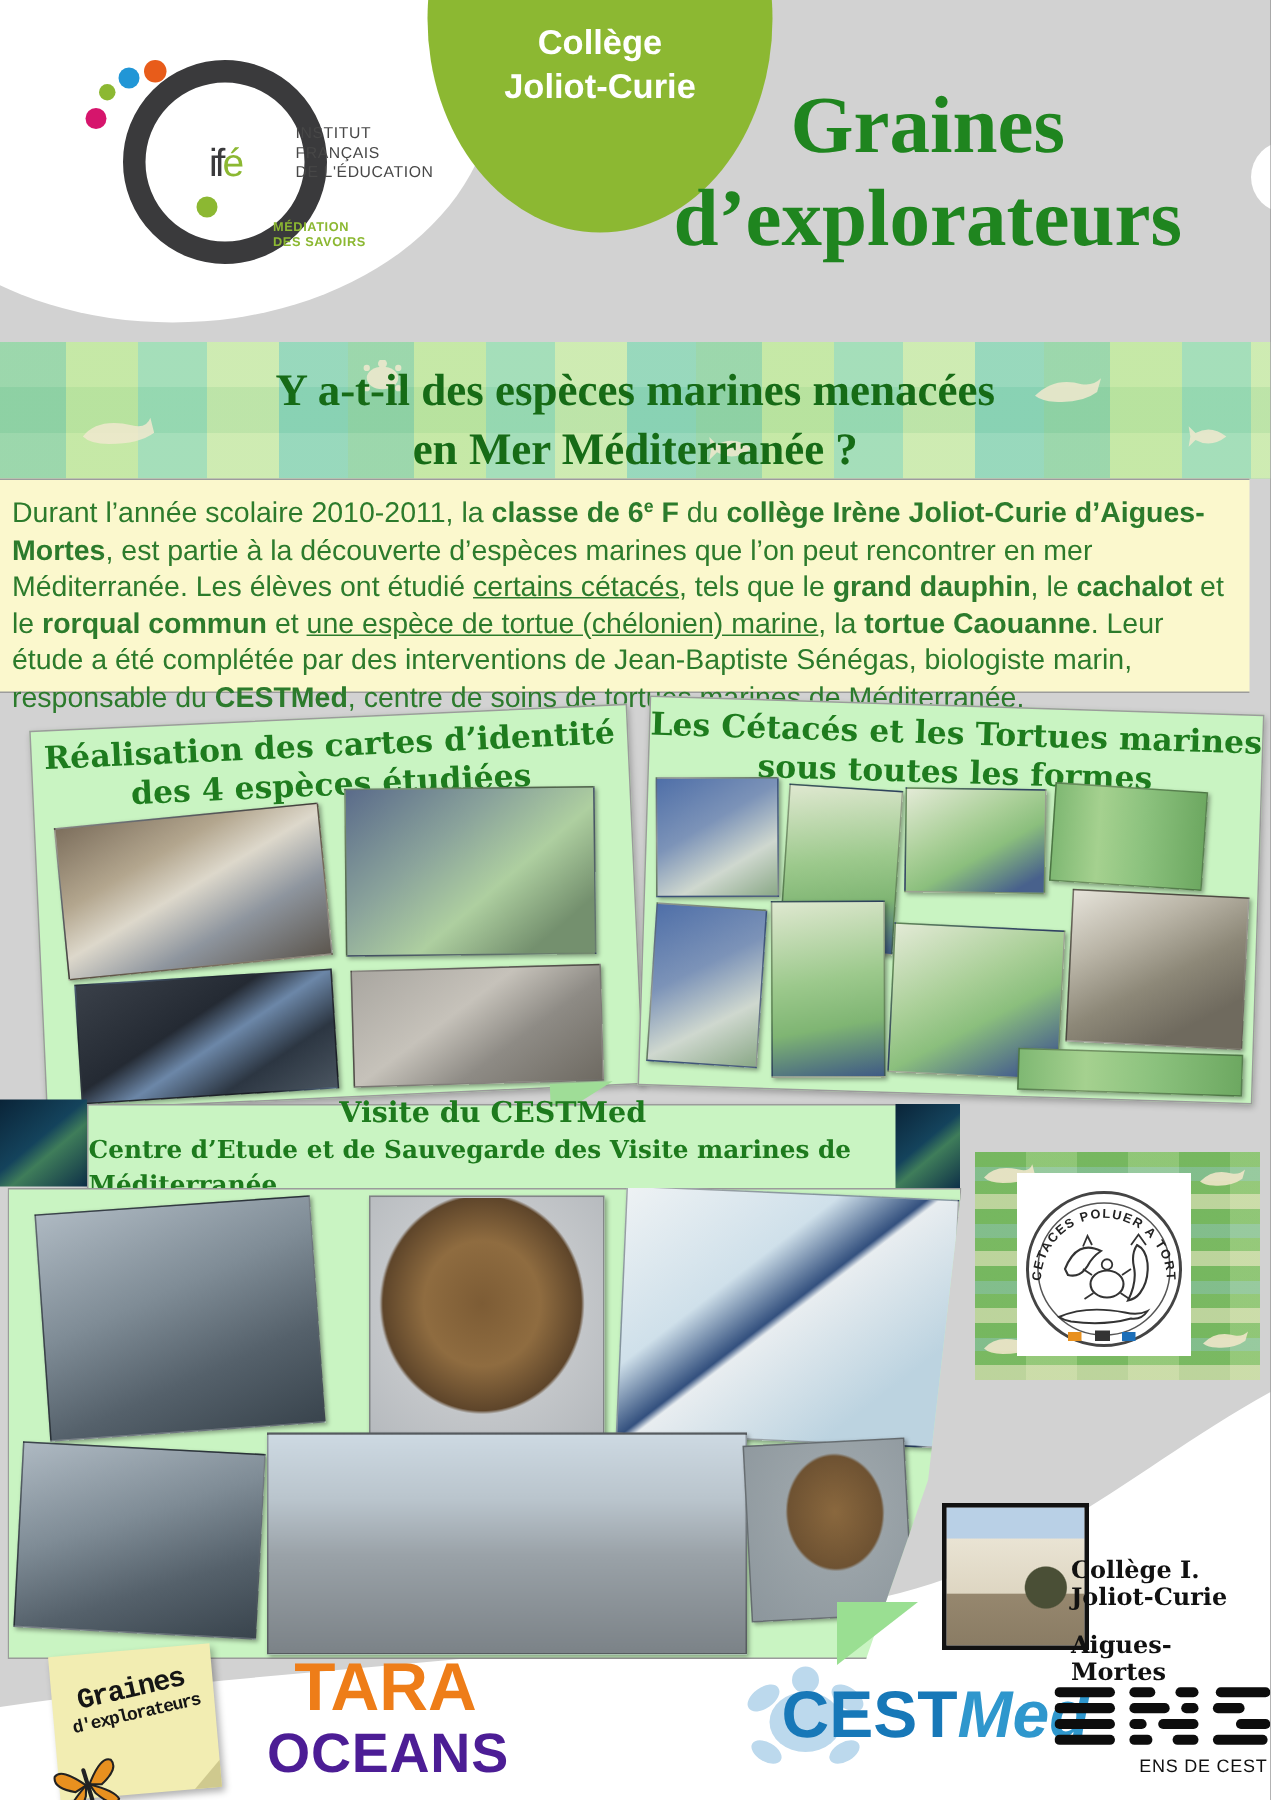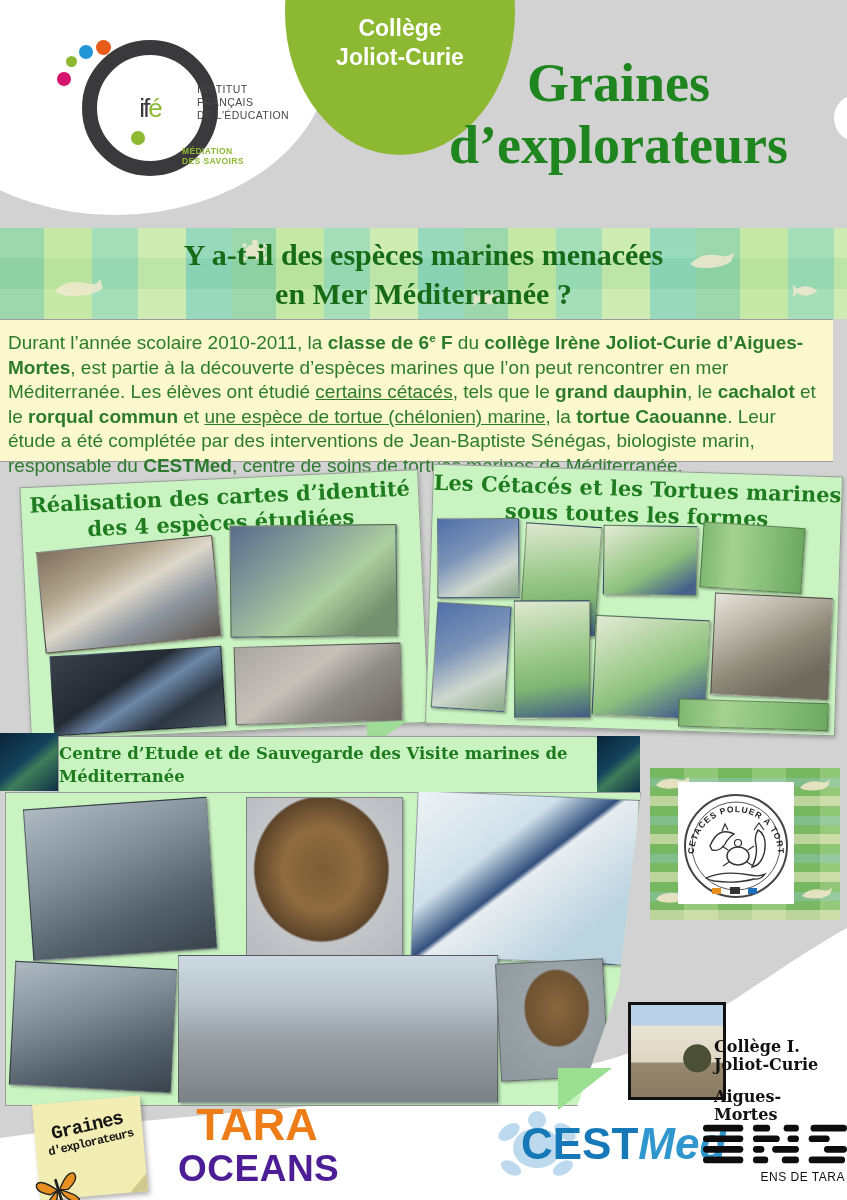--- a/index.html
+++ b/index.html
@@ -28,21 +28,21 @@
               font-family:"Liberation Serif",serif;font-weight:bold;font-size:54px;line-height:62px;}
 
   
   .banner{left:0;top:228px;width:847px;height:91px;
     background-color:#bfe6b0;
     background-image:
       repeating-linear-gradient(90deg, rgba(120,200,160,.55) 0 44px, rgba(196,232,150,.55) 44px 92px,
         rgba(130,212,185,.5) 92px 138px, rgba(214,238,168,.45) 138px 186px, rgba(105,200,190,.5) 186px 232px),
       repeating-linear-gradient(0deg, rgba(255,255,255,.14) 0 30px, rgba(80,180,140,.2) 30px 61px);}
   .banner-text{position:absolute;left:0;top:0;width:100%;height:100%;display:flex;flex-direction:column;
-               justify-content:center;align-items:center;color:#166b16;font-family:"Liberation Serif",serif;
+               justify-content:flex-end;align-items:center;color:#166b16;font-family:"Liberation Serif",serif;
                font-weight:bold;font-size:30px;line-height:39px;}
   .sil{position:absolute;fill:#f1e9cf;opacity:.85;}
 
   
   .intro{left:0;top:319px;width:817px;height:127px;background:#fbf8cd;border-top:1px solid #9c9c9c;
          border-bottom:1px solid #9c9c9c;padding:6px 8px 8px 8px;color:#2c7b2c;
          font-size:19px;line-height:24.5px;}
   .intro .b{font-weight:bold;} .intro .u{text-decoration:underline;}
   .intro sup{font-size:.62em;}
 
@@ -199,20 +199,21 @@
     <div class="photo g-mural" style="left:270px;top:50px;width:100px;height:64px;transform:rotate(2deg)"></div>
     <div class="photo g-girl" style="left:6px;top:138px;width:72px;height:104px;transform:rotate(2deg)"></div>
     <div class="photo g-frescoV" style="left:86px;top:132px;width:74px;height:116px;transform:rotate(-2deg)"></div>
     <div class="photo g-fresco" style="left:166px;top:146px;width:112px;height:98px;transform:rotate(1deg)"></div>
     <div class="photo g-group2" style="left:284px;top:120px;width:116px;height:100px;transform:rotate(1deg)"></div>
     <div class="photo g-mural" style="left:252px;top:226px;width:148px;height:26px"></div>
   </div>
 
   <div class="abs chip chip-l"></div>
   <div class="abs panel cest-strip">
+    <div class="t1">Visite du CESTMed</div>
     <div class="t2">Centre d’Etude et de Sauvegarde des Visite marines de Méditerranée</div>
   </div>
   <div class="abs chip chip-r"></div>
 
   <div class="abs panel cest-body">
     <div class="photo g-tank" style="left:22px;top:10px;width:182px;height:150px;transform:rotate(-4deg)"></div>
     <div class="photo g-turtle" style="left:240px;top:4px;width:155px;height:158px"></div>
     <div class="photo g-room" style="left:408px;top:2px;width:220px;height:164px;transform:rotate(2.5deg)"></div>
     <div class="photo g-tank" style="left:6px;top:172px;width:160px;height:122px;transform:rotate(3deg)"></div>
     <div class="photo g-bigroup" style="left:172px;top:162px;width:318px;height:146px"></div>
@@ -308,21 +309,21 @@
         <rect x="52" y="24" width="12" height="7" rx="3.5"></rect>
           <rect x="72" y="24" width="28" height="7" rx="3.5"></rect>
         <rect x="52" y="35" width="16" height="7" rx="3.5"></rect>
           <rect x="82" y="35" width="18" height="7" rx="3.5"></rect>
         <rect x="112" y="2" width="38" height="7" rx="3.5"></rect>
           <rect x="110" y="13" width="22" height="7" rx="3.5"></rect>
         <rect x="126" y="24" width="24" height="7" rx="3.5"></rect>
           <rect x="110" y="35" width="38" height="7" rx="3.5"></rect>
       </g>
     </svg>
-    <div class="ens-caption">ENS DE TARA</div>
+    <div class="ens-caption">ENS DE CEST</div>
   </div>
 
 </div>
 
 <style>
   
   .g-class{background:linear-gradient(155deg,#7d6f5d,#b3a68e 30%,#ddd8cb 48%,#8e959e 70%,#5c564e);}
   .g-poster{background:linear-gradient(140deg,#5a6b8a,#8aa39b 35%,#aecfa0 60%,#74906e 85%);}
   .g-comp{background:linear-gradient(150deg,#3a4049,#242a33 40%,#6c87a8 55%,#2c3642 75%,#4a5560);}
   .g-write{background:linear-gradient(145deg,#a9a6a0,#c6c2ba 40%,#8e8b85 65%,#6e6a62);}

